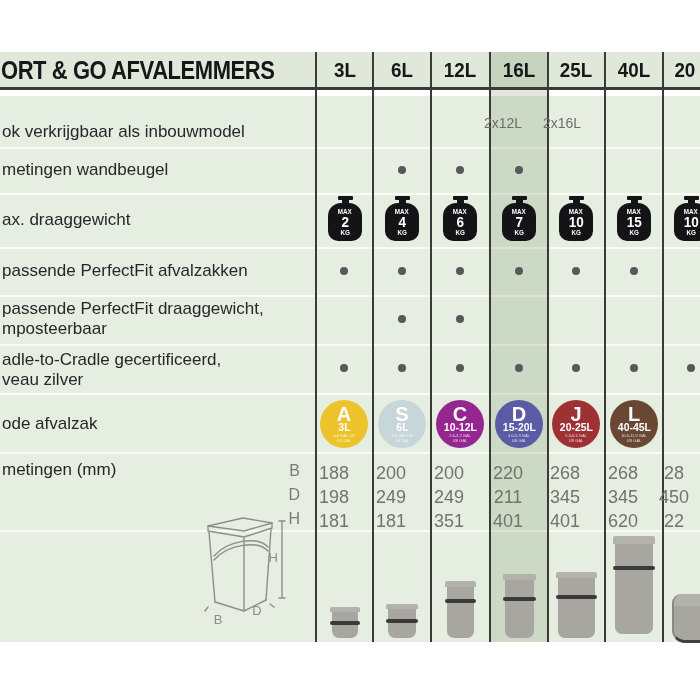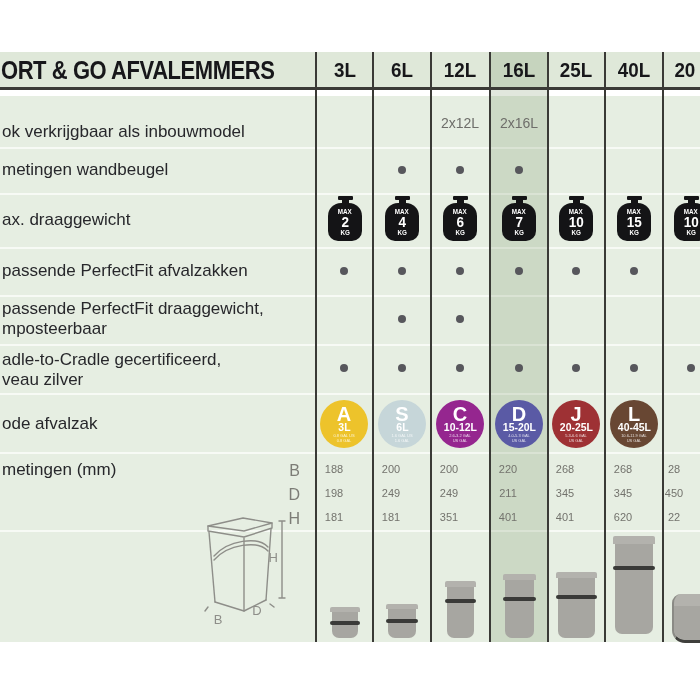--- a/index.html
+++ b/index.html
@@ -14,21 +14,21 @@
   .hl-col{position:absolute;left:490px;top:52px;width:57px;height:590px;background:rgba(88,124,66,0.18);}
   .vline{position:absolute;top:52px;width:2px;height:590px;background:#3a3a36;}
   
   .title{position:absolute;left:1px;top:56px;font-size:25px;font-weight:bold;color:#17171a;
          transform:scaleX(.88);transform-origin:left center;white-space:nowrap;letter-spacing:-.5px;}
   .colhead{position:absolute;top:59px;width:56px;text-align:center;font-weight:bold;font-size:20px;
            color:#17171a;transform:scaleX(.94);}
   
   .c1{left:317px;} .c2{left:374px;} .c3{left:432px;} .c4{left:491px;}
   .c5{left:548px;} .c6{left:606px;} .c7{left:663px;}
-  .cell{position:absolute;width:56px;text-align:center;}
+  .cell{position:absolute;width:56px;text-align:center;padding-left:43px;}
   
   .rowlabel{position:absolute;left:2px;font-size:17px;color:#27272b;line-height:20px;white-space:nowrap;}
   
   .twox{top:115px;font-size:14px;color:#6e6e6a;}
   
   .dot{position:absolute;width:8px;height:8px;border-radius:50%;background:#57575c;}
   
   .wicon{position:absolute;top:196px;width:56px;display:flex;flex-direction:column;align-items:center;}
   .wbar{width:15px;height:4px;background:#141416;border-radius:1px;}
   .wstem{width:7px;height:3px;background:#141416;}
@@ -37,21 +37,21 @@
   .wmax{font-size:7px;font-weight:bold;line-height:7px;transform:scaleX(.9);}
   .wnum{font-size:15px;font-weight:bold;line-height:14px;transform:scaleX(.9);}
   .wkg{font-size:7px;font-weight:bold;line-height:8px;transform:scaleX(.9);}
   
   .bag{position:absolute;top:400px;width:48px;height:48px;border-radius:50%;color:#fff;
        display:flex;flex-direction:column;align-items:center;justify-content:center;text-align:center;}
   .bagletter{font-size:20px;font-weight:bold;line-height:16px;}
   .bagsize{font-size:11px;font-weight:bold;line-height:11px;transform:scaleX(.95);white-space:nowrap;}
   .bagsub{font-size:4px;line-height:5px;opacity:.8;white-space:nowrap;}
   
-  .dim{position:absolute;width:34px;text-align:center;font-size:11px;color:#73736d;}
+  .dim{position:absolute;width:34px;text-align:center;font-size:18px;color:#73736d;}
   .c7d{left:657px;}
   .dimlabel{position:absolute;left:270px;width:30px;text-align:right;font-size:16px;color:#7c7c76;}
   
   .bin{position:absolute;width:56px;display:flex;flex-direction:column;align-items:center;}
   .bcap{background:#b3b2ad;border-radius:2px 2px 0 0;}
   .bupper{background:#a7a6a1;}
   .bband{height:4px;background:#3a3a38;border-radius:2px;}
   .blower{background:#a7a6a1;border-radius:0 0 7px 7px;}
   
   .builtin{position:absolute;left:672px;top:594px;width:40px;height:46px;background:#b3b2ad;

